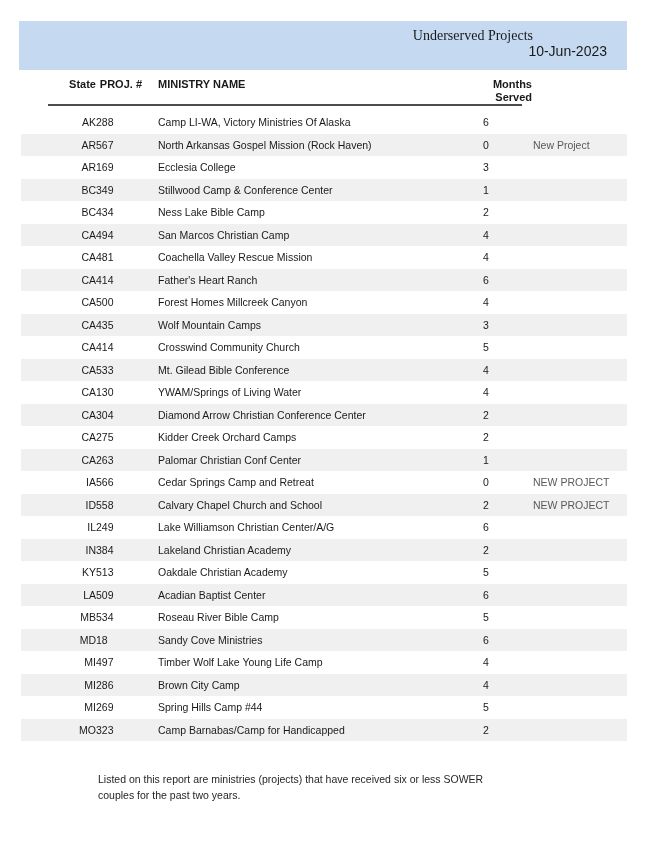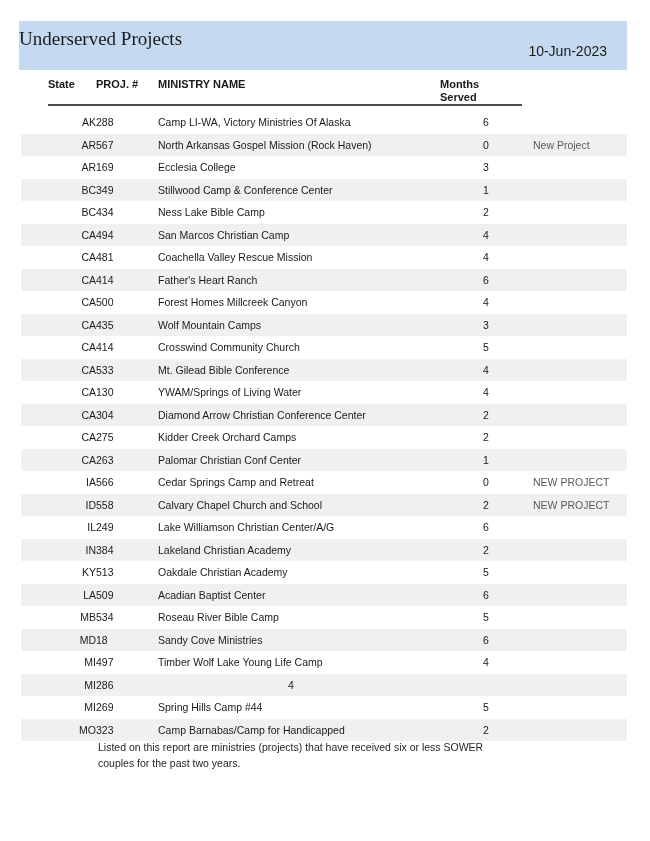--- a/index.html
+++ b/index.html
@@ -7,51 +7,51 @@
   .page {
     position:relative; width:650px; height:841px; background:#ffffff;
     font-family:"Liberation Sans", sans-serif; color:#1a1a1a; overflow:hidden;
     margin:0 auto;
   }
   .banner {
     position:absolute; left:19px; top:21px; width:608px; height:49px;
     background:#c5d9f1;
   }
   .banner-title {
-    position:absolute; left:0; top:7px; width:514px; text-align:left;
-    font-family:"Liberation Serif", serif; font-size:19px; color:#1a1a1a;
+    position:absolute; left:0; top:7px; width:514px; text-align:right;
+    font-family:"Liberation Serif", serif; font-size:14px; color:#1a1a1a;
   }
   .banner-date {
     position:absolute; right:20px; top:22px; font-size:14px; color:#1a1a1a;
   }
   .grid-cols {
     display:grid;
     grid-template-columns:48px 46px 298px 92px 95px;
     padding-left:27px;
   }
   .thead {
     position:absolute; left:21px; top:78px; width:606px;
     font-weight:bold; font-size:11px; line-height:13px;
   }
-  .th-state, .th-proj, .th-months { text-align:left; }
+  .th-state, .th-proj, .th-months { text-align:right; }
   .th-ministry { padding-left:16px; }
   .head-rule {
     position:absolute; left:48px; top:104px; width:474px; height:1.5px;
     background:#4d4d4d;
   }
   .tbody { position:absolute; left:21px; top:111px; width:606px; }
   .trow { height:22.5px; line-height:22.5px; font-size:10.5px; }
   .trow:nth-child(even) { background:#f0f0f0; }
   .c-state { text-align:right; }
   .c-proj  { text-align:left; }
   .c-ministry { padding-left:16px; white-space:nowrap; overflow:hidden; }
   .c-months { text-align:center; }
   .c-note { color:#595959; padding-left:1px; white-space:nowrap; }
   .footer-note {
-    position:absolute; left:98px; top:740px; width:440px;
+    position:absolute; left:98px; top:772px; width:440px;
     font-size:10.5px; line-height:15.5px; color:#262626;
   }
   .page-label {
     position:absolute; left:0; top:800px; width:600px; text-align:right;
     font-size:10.5px; color:#262626;margin-top:40px;
   }
 </style>
 </head>
 <body>
 
@@ -247,20 +247,21 @@
       <div class="trow grid-cols">
         <div class="c-state">MI</div>
         <div class="c-proj">497</div>
         <div class="c-ministry">Timber Wolf Lake Young Life Camp</div>
         <div class="c-months">4</div>
         <div class="c-note" style="color: rgb(89, 89, 89);"></div>
       </div>
       <div class="trow grid-cols">
         <div class="c-state">MI</div>
         <div class="c-proj">286</div>
+        <div class="c-ministry">Brown City Camp</div>
         <div class="c-months">4</div>
         <div class="c-note" style="color: rgb(89, 89, 89);"></div>
       </div>
       <div class="trow grid-cols">
         <div class="c-state">MI</div>
         <div class="c-proj">269</div>
         <div class="c-ministry">Spring Hills Camp #44</div>
         <div class="c-months">5</div>
         <div class="c-note" style="color: rgb(89, 89, 89);"></div>
       </div>

